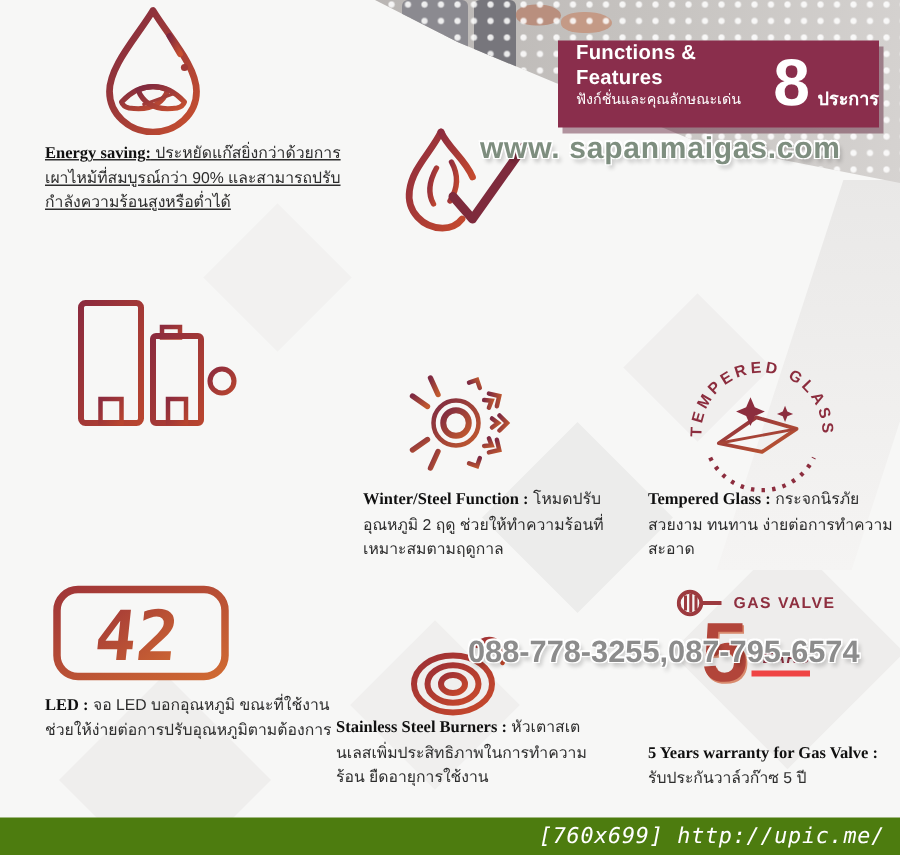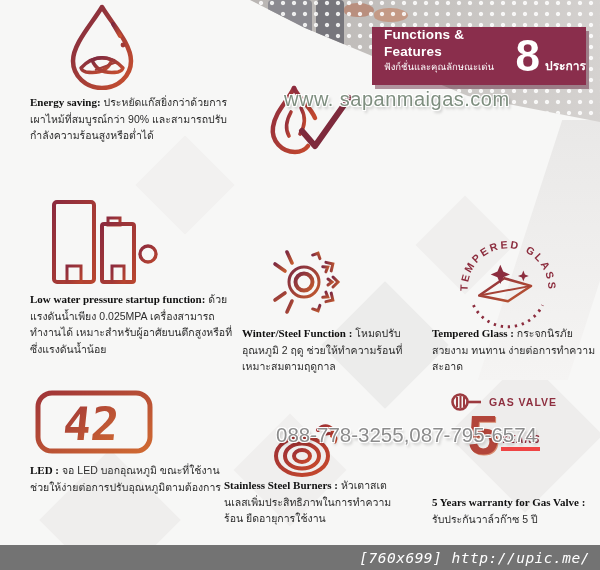--- a/index.html
+++ b/index.html
@@ -19,40 +19,40 @@
   .foot{position:absolute;border-radius:50% 60% 55% 50%;}
   
   #banner{position:absolute;left:372px;top:27px;width:214px;height:58px;z-index:3;
           display:flex;align-items:center;box-shadow:3px 4px 0 rgba(90,25,50,.45);}
   #banner .txt{padding:6px 4px 18px 12px;color:#fff;}
   #banner .t1{font-size:13.5px;font-weight:bold;letter-spacing:.2px;line-height:1.25;}
   #banner .t2{font-size:9.5px;line-height:1.3;}
   #banner .num{font-size:44px;font-weight:bold;color:#fff;line-height:.9;margin-left:2px;}
   #banner .unit{font-size:12px;font-weight:bold;color:#fff;margin:18px 0 0 5px;}
   
-  .wm{position:absolute;font-weight:normal;z-index:4;white-space:nowrap;
-      text-shadow:-1px -1px 0 #fff,1px -1px 0 #fff,-1px 1px 0 #fff,1px 1px 0 #fff,2px 3px 3px rgba(0,0,0,.22);}
+  .wm{position:absolute;font-weight:bold;z-index:4;white-space:nowrap;
+      text-shadow:-1px -1px 0 #fff,1px -1px 0 #fff,-1px 1px 0 #fff,1px 1px 0 #fff,2px 3px 3px rgba(0,0,0,.22);margin-left:36px;}
   #wm-site{left:284px;top:88px;font-size:20px;color:#7e8e7f;letter-spacing:.5px;}
   #wm-phone{left:276px;top:423px;font-size:20.5px;color:#8c8c8c;}
   
   .cap{position:absolute;z-index:2;font-size:10.5px;line-height:1.55;color:#2d2d2d;}
   .cap .lead{font-family:"Liberation Serif",serif;font-weight:bold;font-size:11px;color:#101010;}
   .icon{position:absolute;z-index:2;}
   
   #gv{display:flex;flex-direction:column;align-items:center;color:#8e2f3f;text-align:right;}
   #gv .row1{display:flex;align-items:center;gap:4px;}
   #gv .gvlabel{font-size:10.5px;font-weight:bold;letter-spacing:1px;color:#8e2f3f;}
   #gv .mid{display:flex;align-items:flex-end;margin-top:-4px;}
   #gv .five{font-size:56px;font-weight:bold;line-height:.95;color:#b2453a;
             text-shadow:1px 1px 0 #d98b6e;}
   #gv .yearsbox{margin:0 0 10px 2px;border-bottom:4px solid #ef4444;}
   #gv .years{font-size:10px;font-weight:bold;font-style:italic;letter-spacing:1px;}
   #gv .warranty{font-size:17px;font-weight:bold;letter-spacing:2.5px;margin-top:-2px;color:#9c3a3f;}
   
-  #footer{position:absolute;left:0;bottom:0;width:600px;height:25px;background:#737373;z-index:5;
+  #footer{position:absolute;left:0;bottom:0;width:600px;height:25px;background:#4d7c0f;z-index:5;
           display:flex;align-items:center;justify-content:flex-end;}
   #footer span{color:#fff;font-family:"DejaVu Sans Mono",monospace;font-style:italic;
                font-size:14.5px;padding-right:10px;letter-spacing:.5px;}
 </style>
 </head>
 <body>
 
 <div id="stage">
 
   <div class="diamond" style="left:340px;top:300px;width:90px;height:90px;"></div>
@@ -234,25 +234,22 @@
         <line x1="17" y1="10" x2="30" y2="10" stroke="#9c3a3f" stroke-width="2.6"></line>
       </svg>
       <span class="gvlabel">GAS VALVE</span>
     </div>
     <div class="mid">
       <span class="five">5</span>
       <span class="yearsbox"><span class="years">YEARS</span></span>
     </div>
   </div>
 
-  <div class="cap" style="left:30px;top:94px;width:202px;">
+  <div class="cap" style="left:30px;top:94px;width:202px;text-decoration:underline;">
     <span class="lead">Energy saving:</span><span> ประหยัดแก๊สยิ่งกว่าด้วยการเผาไหม้ที่สมบูรณ์กว่า 90% และสามารถปรับกำลังความร้อนสูงหรือต่ำได้</span>
-  </div>
-  <div class="cap" style="left:30px;top:291px;width:206px;">
-    <span class="lead">Low water pressure startup function:</span><span> ด้วยแรงดันน้ำเพียง 0.025MPA เครื่องสามารถทำงานได้ เหมาะสำหรับผู้อาศัยบนตึกสูงหรือที่ซึ่งแรงดันน้ำน้อย</span>
   </div>
   <div class="cap" style="left:242px;top:325px;width:182px;">
     <span class="lead">Winter/Steel Function :</span><span> โหมดปรับอุณหภูมิ 2 ฤดู ช่วยให้ทำความร้อนที่เหมาะสมตามฤดูกาล</span>
   </div>
   <div class="cap" style="left:432px;top:325px;width:166px;">
     <span class="lead">Tempered Glass :</span><span> กระจกนิรภัย สวยงาม ทนทาน ง่ายต่อการทำความสะอาด</span>
   </div>
   <div class="cap" style="left:30px;top:462px;width:200px;">
     <span class="lead">LED :</span><span> จอ LED บอกอุณหภูมิ ขณะที่ใช้งาน ช่วยให้ง่ายต่อการปรับอุณหภูมิตามต้องการ</span>
   </div>

